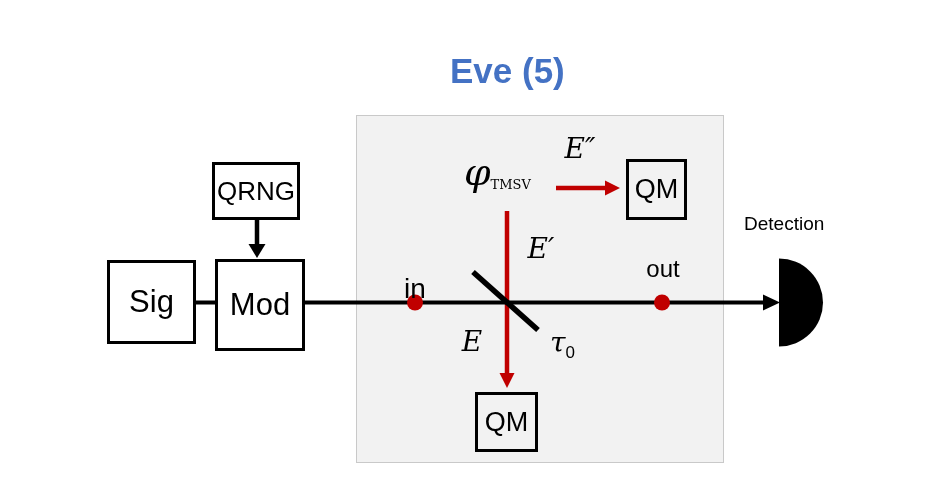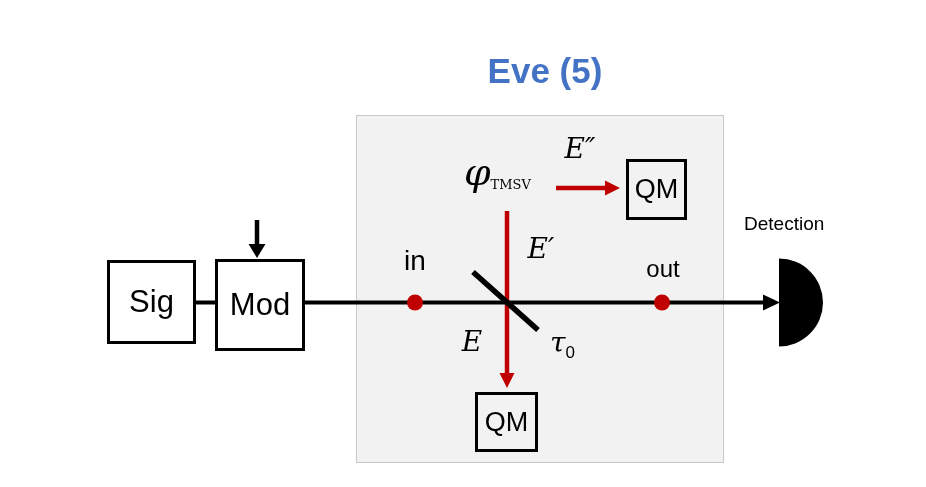--- a/index.html
+++ b/index.html
@@ -2,21 +2,21 @@
 <html style="--title-blue: #4472C4; --accent-red: #C00000; --diagram-black: #000000; --eve-region-fill: #F2F2F2; --eve-region-border: #C9C9C9;"><head>
 <meta charset="utf-8">
 <style>
   html,body { margin:0; padding:0; background:#ffffff; }
   .stage {
     position:relative; width:926px; height:487px; background:#ffffff;
     font-family:"Liberation Sans", sans-serif; overflow:hidden;
   }
   .abs { position:absolute; }
   .diagram-title {
-    left:450px; top:52px; width:190px; text-align:center;
+    left:450px; top:52px; width:190px; text-align:left;
     font-size:35px; font-weight:bold; color:var(--title-blue, #4472C4);
     line-height:1.1;
   }
   .eve-region {
     left:356px; top:115px; width:368px; height:348px;
     background:var(--eve-region-fill, #F2F2F2);
     border:1px solid var(--eve-region-border, #C9C9C9);
     box-sizing:border-box;
   }
   .node-box {
@@ -24,21 +24,21 @@
     background:transparent; box-sizing:border-box;
     display:flex; align-items:center; justify-content:center;
     color:var(--diagram-black, #000000);
   }
   .box-sig  { left:91px;  top:260px; width:89px; height:84px; font-size:31px; background:#ffffff;margin-left:16px; }
   .box-mod  { left:215px; top:259px; width:90px; height:92px; font-size:31px; background:#ffffff; }
   .box-qrng { left:212px; top:162px; width:88px; height:58px; font-size:26px; background:#ffffff; }
   .box-qm-top    { left:626px; top:159px; width:61px; height:61px; font-size:27px; }
   .box-qm-bottom { left:475px; top:392px; width:63px; height:60px; font-size:27px; }
   .plain-label { color:var(--diagram-black, #000000); line-height:1.1; }
-  .lbl-in  { left:398px; top:246px; width:34px; text-align:center; font-size:28px; }
+  .lbl-in  { left:398px; top:274px; width:34px; text-align:center; font-size:28px; }
   .lbl-out { left:640px; top:256px; width:46px; text-align:center; font-size:24px; }
   .lbl-detection { left:744px; top:214px; font-size:19px; }
   .math { font-family:"DejaVu Serif", serif; font-style:italic; color:var(--diagram-black, #000000); line-height:1.05; }
   .lbl-e2 { left:558px; top:134px; width:44px; text-align:center; font-size:28px; }
   .lbl-e1 { left:519px; top:234px; width:44px; text-align:center; font-size:28px; }
   .lbl-e  { left:452px; top:327px; width:40px; text-align:center; font-size:28px; }
   .lbl-tau { left:550px; top:328px; font-size:28px; }
   .lbl-phi { left:464px; top:153px; font-size:38px; }
   .subscript { font-style:normal; font-family:"Liberation Sans", sans-serif; }
   .lbl-phi .subscript-caps { font-size:13px; position:relative; top:4px; font-style:normal; }
@@ -83,20 +83,23 @@
     <line class="stroke-black" x1="473" y1="272" x2="538" y2="330" stroke-width="5.5"></line>
 
     <circle class="fill-red" cx="415" cy="302.5" r="8"></circle>
     <circle class="fill-red" cx="662" cy="302.5" r="8"></circle>
 
     <path class="fill-black" d="M 779 258.5 A 43.5 43.5 0 0 1 779 346.5 Z"></path>
   </svg>
 
   <div class="abs diagram-title">Eve (5)</div>
 
+  <div class="abs node-box box-qrng">
+    <span>QRNG</span>
+  </div>
   <div class="abs node-box box-sig">
     <span>Sig</span>
   </div>
   <div class="abs node-box box-mod">
     <span>Mod</span>
   </div>
   <div class="abs node-box box-qm-top">
     <span>QM</span>
   </div>
   <div class="abs node-box box-qm-bottom">

